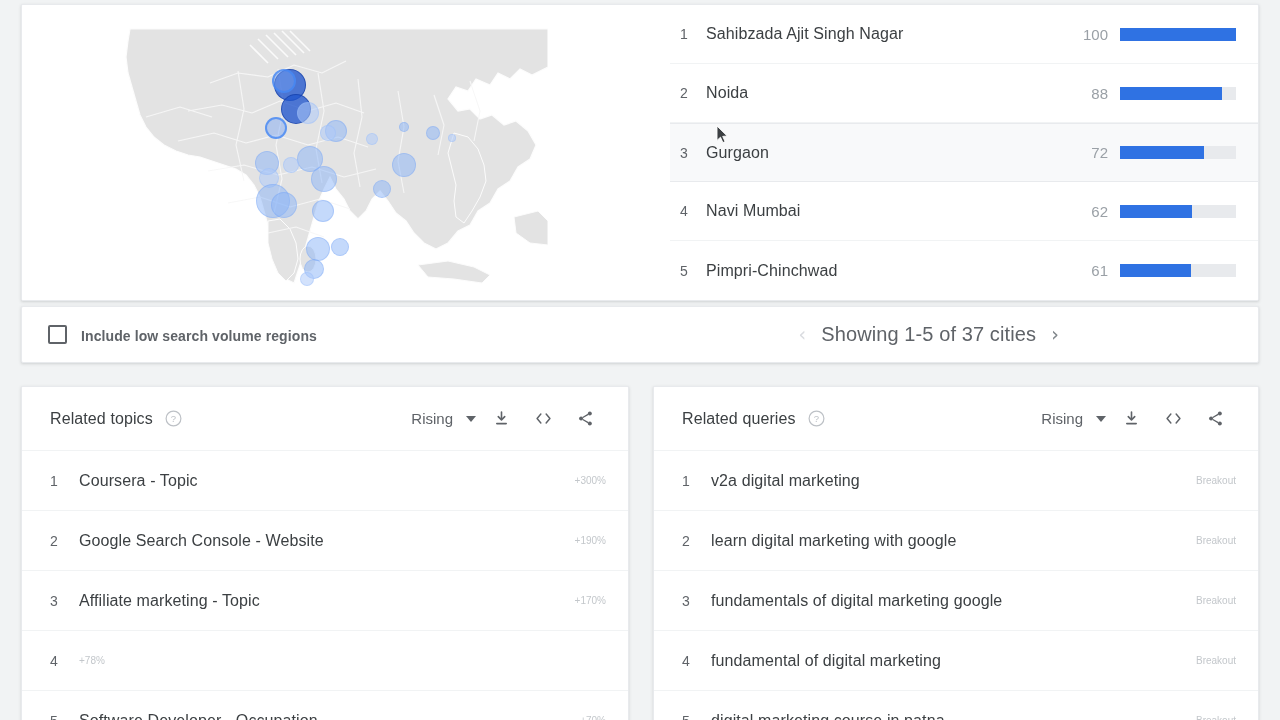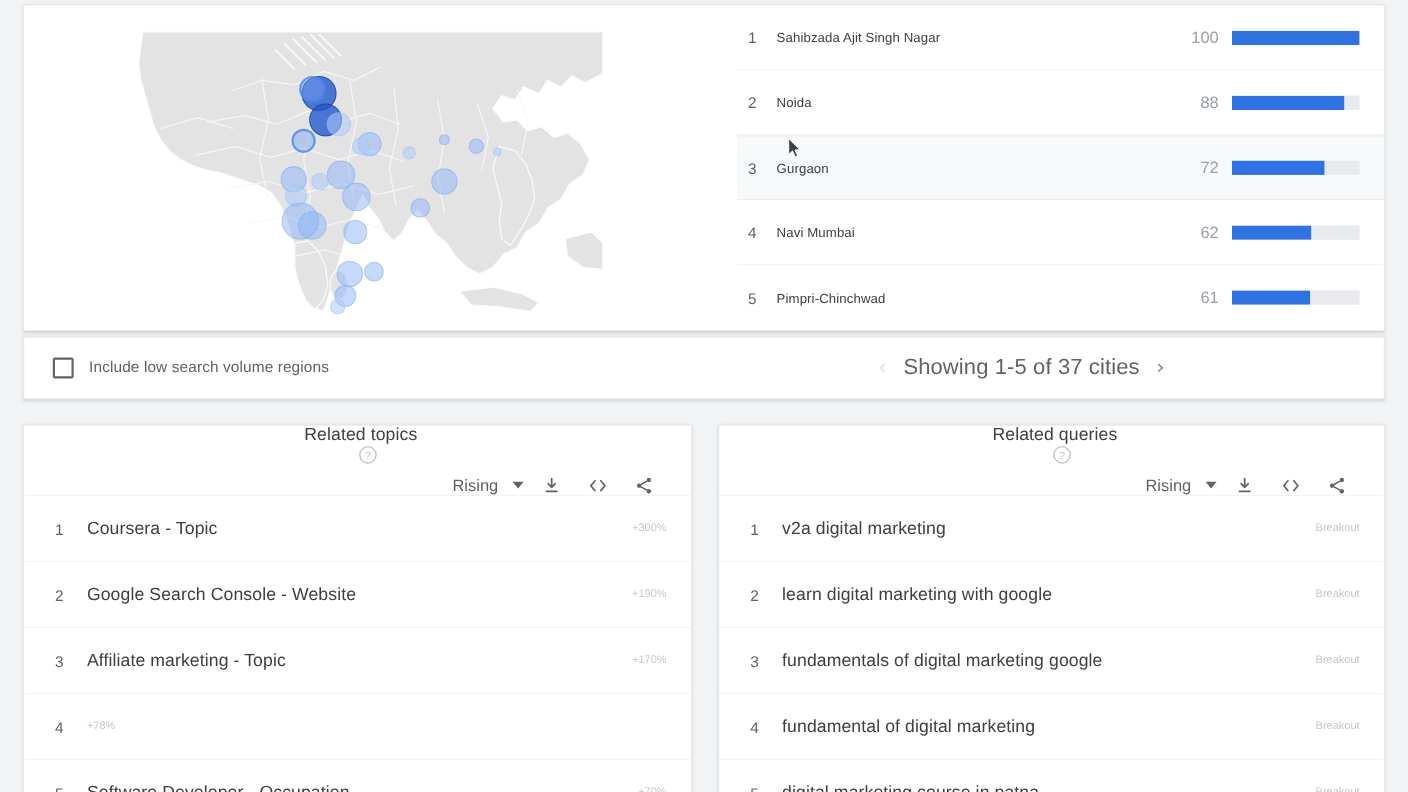--- a/index.html
+++ b/index.html
@@ -102,21 +102,21 @@
   .city-rank {
     width: 36px;
     flex: 0 0 36px;
     text-align: left;
     padding-left: 10px;
     font-size: 14px;
     color: #5f6368;
   }
   .city-name {
     flex: 1 1 auto;
-    font-size: 12px;
+    font-size: 16px;
     color: #3c4043;
     letter-spacing: .1px;
     white-space: nowrap;
   }
   .city-value {
     flex: 0 0 56px;
     text-align: right;
     padding-right: 12px;
     font-size: 15px;
     color: #9aa0a6;
@@ -137,23 +137,24 @@
 
   
   #region-footer {
     left: 21px; top: 306px;
     width: 1238px; height: 57px;
     display: flex;
     align-items: center;
   }
   .chk-wrap {
     display: flex;
-    align-items: flex-start;
+    align-items: flex-end;
     margin-left: 26px;
     cursor: pointer;
+    font-weight: bold;
   }
   .chk-box {
     width: 19px; height: 19px;
     border: 2px solid #5f6368;
     border-radius: 2px;
     background: #fff;
     flex: 0 0 19px;
   }
   .chk-label {
     margin-left: 14px;
@@ -189,21 +190,20 @@
   #topics-card { left: 21px;  top: 386px; width: 608px; height: 340px; }
   #queries-card { left: 653px; top: 386px; width: 606px; height: 340px; }
 
   .panel-head {
     height: 64px;
     display: flex;
     align-items: center;
     padding: 0 22px 0 28px;
     border-bottom: 1px solid #f1f3f4;
     background: #fff;
-    flex-direction: column;
   }
   .panel-title {
     font-size: 16px;
     color: #3c4043;
     letter-spacing: .1px;
   }
   .help-icon {
     margin-left: 12px;
     width: 17px; height: 17px;
     flex: 0 0 17px;

